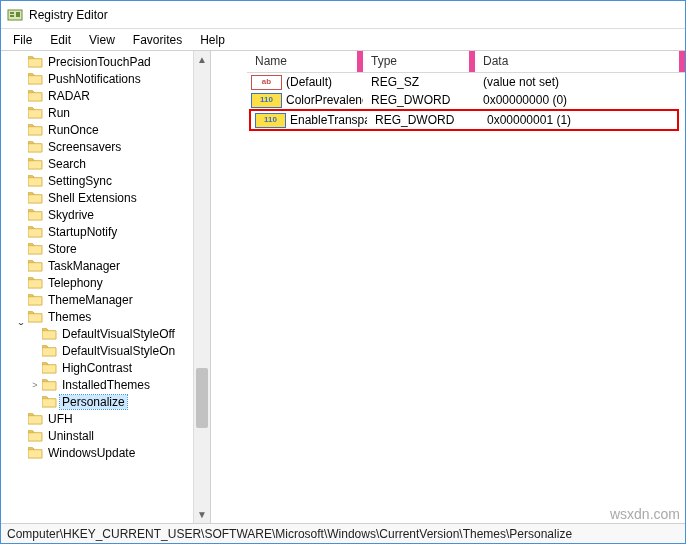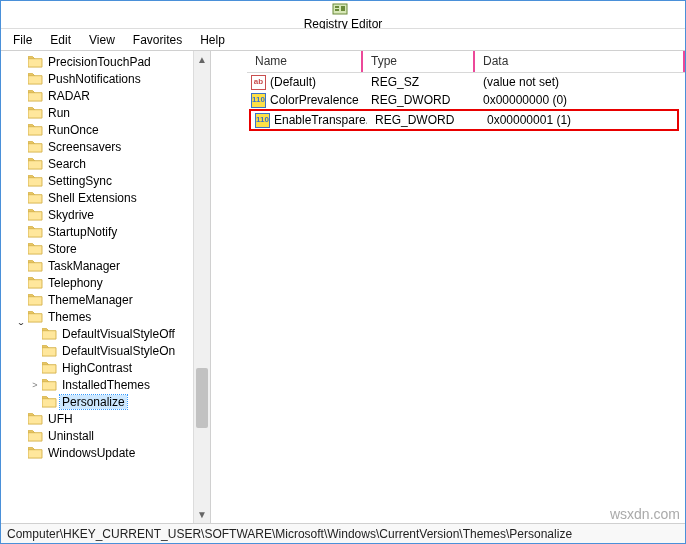--- a/index.html
+++ b/index.html
@@ -1,46 +1,46 @@
 <!DOCTYPE html>
 <html><head>
 <meta charset="utf-8">
 <style>
   * { box-sizing: border-box; font-family: "Segoe UI", Tahoma, sans-serif; font-size: 12px; }
   html, body { margin: 0; padding: 0; }
   body { width: 686px; height: 544px; background: #fff; display: flex; flex-direction: column; border: 1px solid #4a90d9; }
-  .titlebar { height: 28px; display: flex; align-items: center; padding: 0 6px; background: #fff; border-bottom: 1px solid #ddd; flex-direction: column; }
+  .titlebar { height: 28px; display: flex; align-items: center; padding: 0 6px; background: #fff; border-bottom: 1px solid #ddd; }
   .titlebar .app-icon { width: 16px; height: 16px; margin-right: 6px; display:flex; align-items:center; justify-content:center; }
   .titlebar .title { font-size: 12px; color: #000; }
   .menubar { height: 22px; display: flex; align-items: center; padding: 0 4px; gap: 2px; border-bottom: 1px solid #d0d0d0; background: #fff; text-align: right;}
   .menubar .menu-item { padding: 2px 8px; cursor: default; }
   .content { flex: 1; display: flex; min-height: 0; gap: 36px; }
   .tree-pane { width: 210px; border-right: 1px solid #d0d0d0; overflow: hidden; position: relative; background:#fff;}
   .tree-scroll { position:absolute; inset:0; overflow-y:hidden; }
   .tree-scrollbar { position:absolute; right:0; top:0; bottom:0; width:17px; background:#f0f0f0; border-left:1px solid #dcdcdc; display:flex; flex-direction:column; align-items:center; }
   .tree-scrollbar .arrow { height:17px; width:100%; display:flex; align-items:center; justify-content:center; color:#666; font-size:10px; }
   .tree-scrollbar .track { flex:1; width:100%; position:relative; }
   .tree-scrollbar .thumb { position:absolute; left:2px; right:2px; top:300px; height:60px; background:#c2c2c2; border-radius:2px; }
   .tree { padding: 2px 0; }
   .node { display:flex; align-items:center; height:17px; white-space:nowrap; padding-right:4px; }
   .node .toggle { width:12px; text-align:center; color:#777; font-size:10px; display:inline-block; flex-shrink:0; }
   .node .lines { display:inline-block; flex-shrink:0; color:#a0a0a0; font-family:monospace; font-size:11px; line-height:17px; letter-spacing:-1px; white-space:pre; }
   .folder-icon { width:15px; height:13px; margin:0 3px 0 1px; flex-shrink:0; }
   .node .label { padding:0 2px; }
   .node.selected .label { background:#cde8ff; outline:1px dotted #3399ff; }
   .list-pane { flex:1; overflow:hidden; background:#fff; }
   .list-header { display:flex; height:22px; border-bottom:1px solid #d8d8d8; background:#fff; }
-  .list-header .col { padding:3px 8px 0 8px; border-right:2px solid #ec4899; color:#333; font-weight:400; text-align:left;}
+  .list-header .col { padding:3px 8px 0 8px; border-right:6px solid #ec4899; color:#333; font-weight:400; text-align:left;}
   .col-name { width:116px; }
   .col-type { width:112px; }
   .col-data { flex:1; }
   .list-row { display:flex; align-items:center; height:18px; }
   .list-row .cell { padding:0 8px; overflow:hidden; text-overflow:ellipsis; white-space:nowrap; }
   .list-row .cell.col-name { display:flex; align-items:center; gap:4px; padding-left:4px; }
-  .val-icon { width:15px; height:15px; flex-shrink:0; display:flex; align-items:center; justify-content:center; border:1px solid; font-size:8px; font-weight:bold; line-height:1; }
+  .val-icon { width:31px; height:15px; flex-shrink:0; display:flex; align-items:center; justify-content:center; border:1px solid; font-size:8px; font-weight:bold; line-height:1; }
   .val-icon.str { border-color:#c94f4f; color:#c94f4f; background:#fff; }
   .val-icon.bin { border-color:#3a72c9; color:#3a72c9; background:#fde047; }
   .highlight-box { border:2px solid #e80000; margin:0 6px 0 2px; padding:0; }
   .statusbar { height:20px; border-top:1px solid #d0d0d0; padding:2px 6px; display:flex; align-items:center; background:#f8f8f8; font-size:12px; color:#222; overflow:hidden; white-space:nowrap;}
   .watermark { position:fixed; right:6px; bottom:22px; font-size:14px; color:#aaa; }
 </style>
 </head>
 <body>
 
 <div class="titlebar">

